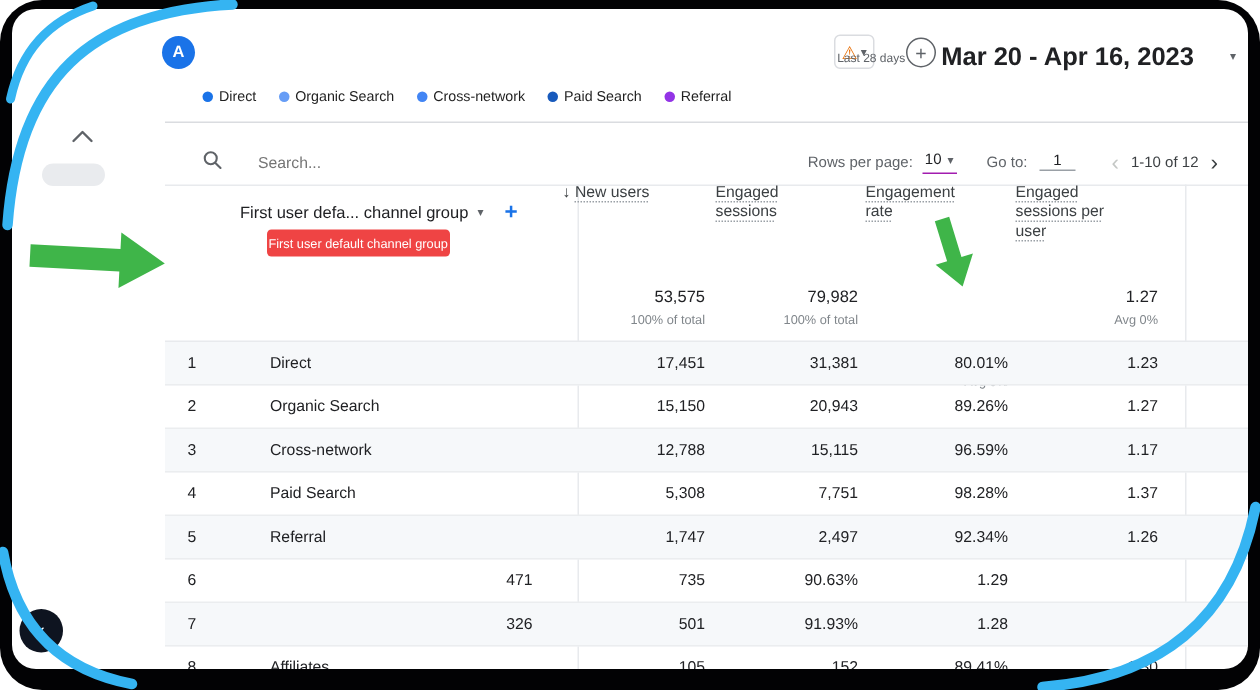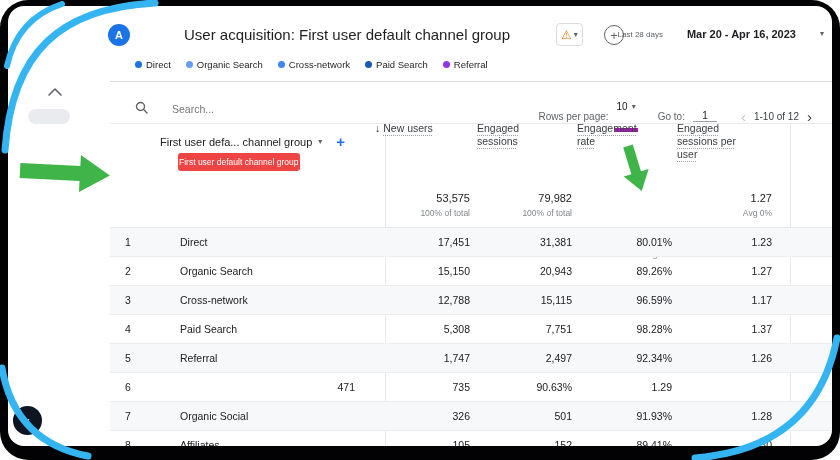--- a/index.html
+++ b/index.html
@@ -23,40 +23,40 @@
   .title { position:absolute; left:176px; top:20px; font-size:15px; color:#1f1f1f; white-space:nowrap; }
   .warn-chip { position:absolute; left:548px; top:17px; height:23px; padding:0 4px;
                border:1px solid #dadce0; border-radius:4px; display:flex; align-items:center; gap:2px; cursor:pointer; background:#fff; }
   .warn-glyph { color:#e8710a; font-size:12px; line-height:1; }
   .caret { color:#5f6368; font-size:8px; line-height:1; }
   .plus-btn { position:absolute; left:596px; top:19px; width:20px; height:20px; border-radius:50%;
               border:1.5px solid #5f6368; color:#5f6368; display:flex; align-items:center; justify-content:center;
               font-size:13px; line-height:1; background:#fff; cursor:pointer; }
   .date-cluster { position:absolute; right:8px; top:22px; display:flex; align-items:center; gap:24px; cursor:pointer;margin-left:36px; }
   .preset { font-size:8px; color:#5f6368; }
-  .daterange { font-size:11px; font-weight:700; color:#202124; white-space:nowrap; }
+  .daterange { font-size:17px; font-weight:700; color:#202124; white-space:nowrap; }
 
   
   .legend { position:absolute; left:127px; top:53px; display:flex; align-items:center; gap:15px; }
   .legend-item { display:flex; align-items:center; gap:4px; font-size:9.5px; color:#1f1f1f; }
   .dot { width:7px; height:7px; border-radius:50%; }
 
   .hr1 { position:absolute; left:102px; right:0; top:75px; height:1px; background:#dadce0; }
   .hr2 { position:absolute; left:102px; right:0; top:117px; height:1px; background:#e8eaed; }
   .hr3 { position:absolute; left:102px; right:0; top:221px; height:1px; background:#e8eaed; }
   .v1 { position:absolute; left:377px; top:117px; bottom:0; width:1px; background:#e8eaed; }
   .v2 { position:absolute; left:782px; top:117px; bottom:0; width:1px; background:#e8eaed; }
 
   
   .search { position:absolute; left:127px; top:94px; display:flex; align-items:center; gap:24px; }
   .search input { border:none; outline:none; font-size:10.5px; color:#5f6368; width:130px;
                   font-family:"Liberation Sans", sans-serif; background:transparent; }
   .pager { position:absolute; right:12px; top:94px; display:flex; align-items:center; font-size:10px; color:#5f6368; }
-  .rpp-select { display:flex; align-items:center; gap:4px; margin-left:6px; padding:1px 2px 16px 2px;
-                border-bottom:4px solid #a21caf; cursor:pointer; color:#202124; }
+  .rpp-select { display:flex; align-items:center; gap:4px; margin-left:6px; padding:1px 2px 3px 2px;
+                border-bottom:1px solid #a21caf; cursor:pointer; color:#202124; }
   .goto-label { margin-left:20px; }
   .goto-input { width:24px; margin:0 16px 0 8px; border:none; outline:none; border-bottom:1px solid #9aa0a6;
                 text-align:center; font-size:10px; color:#202124; font-family:"Liberation Sans", sans-serif; }
   .pg-chev { font-size:15px; line-height:1; padding:0 8px; cursor:pointer; }
   .pg-chev.disabled { color:#c4c7c5; }
   .pg-chev.active { color:#3c4043; }
   .pg-range { color:#3c4043; }
 
   
   .dim-header { position:absolute; left:142px; top:127px; display:flex; align-items:center; gap:6px;
@@ -97,21 +97,20 @@
   <div class="ga">
 
     <div class="sb-chevron">
       <svg width="18" height="12" viewBox="0 0 18 12">
           <polyline points="3,9 9,3 15,9" fill="none" stroke="#5f6368" stroke-width="1.6" stroke-linecap="round" stroke-linejoin="round"></polyline>
         </svg>
     </div>
     <div class="sb-pill"></div>
 
     <div class="avatar">A</div>
-    <div class="title">User acquisition: First user default channel group</div>
     <div class="warn-chip">
       <span class="warn-glyph">⚠</span>
       <span class="caret">▾</span>
     </div>
     <div class="plus-btn">
       <span>+</span>
     </div>
     <div class="date-cluster">
       <span class="preset">Last 28 days</span>
       <span class="daterange">Mar 20 - Apr 16, 2023</span>
@@ -255,21 +254,20 @@
   </div>
         <div class="trow">
     <span class="idx">6</span>
     <span class="num">471</span>
     <span class="num">735</span>
     <span class="num">90.63%</span>
     <span class="num">1.29</span>
   </div>
         <div class="trow">
     <span class="idx">7</span>
-    <span class="name">Organic Social</span>
     <span class="num">326</span>
     <span class="num">501</span>
     <span class="num">91.93%</span>
     <span class="num">1.28</span>
   </div>
         <div class="trow">
     <span class="idx">8</span>
     <span class="name">Affiliates</span>
     <span class="num">105</span>
     <span class="num">152</span>

